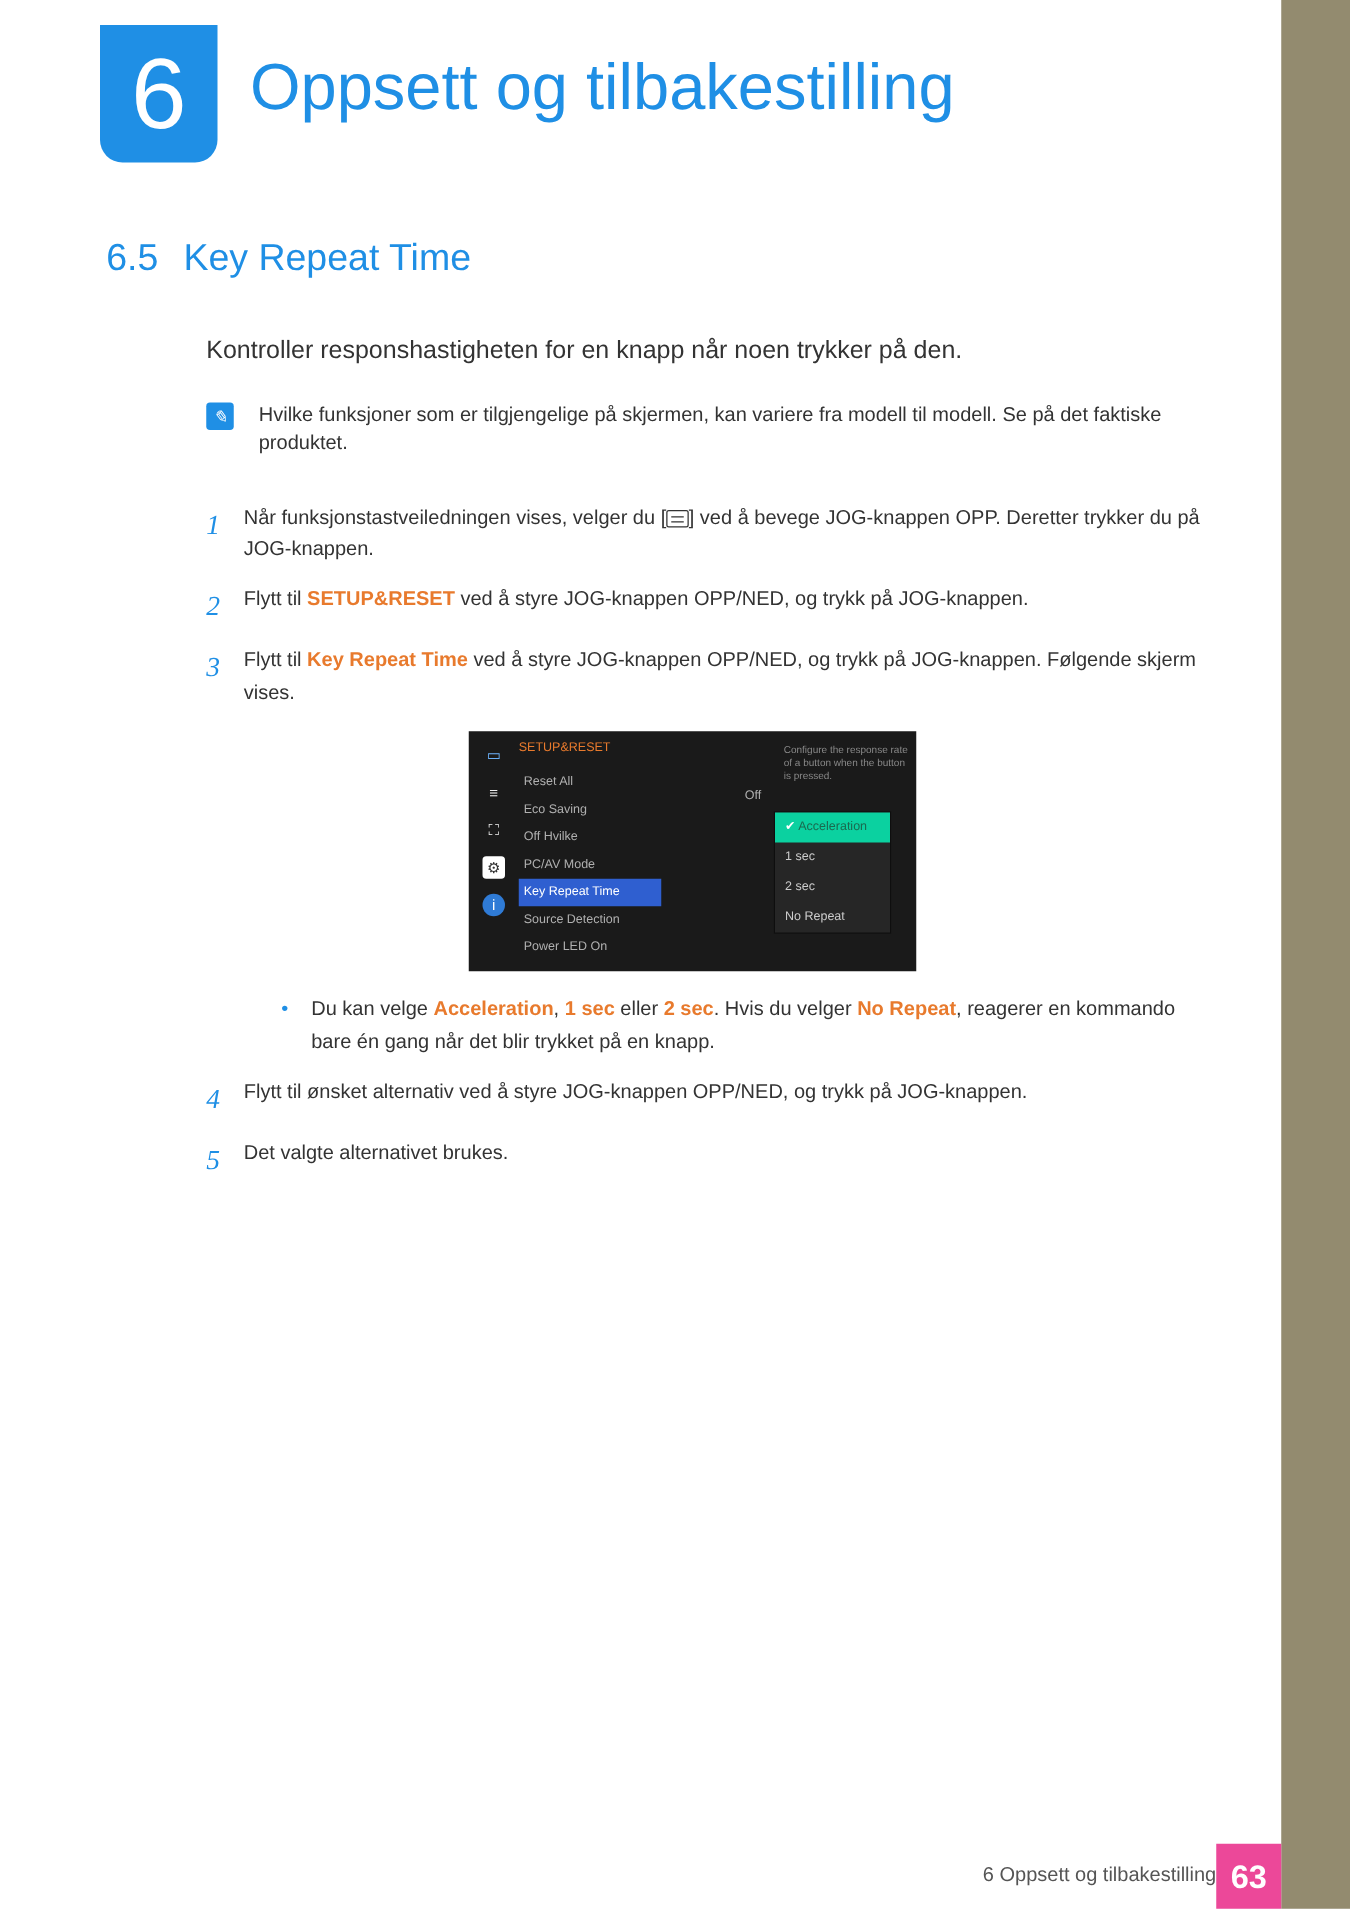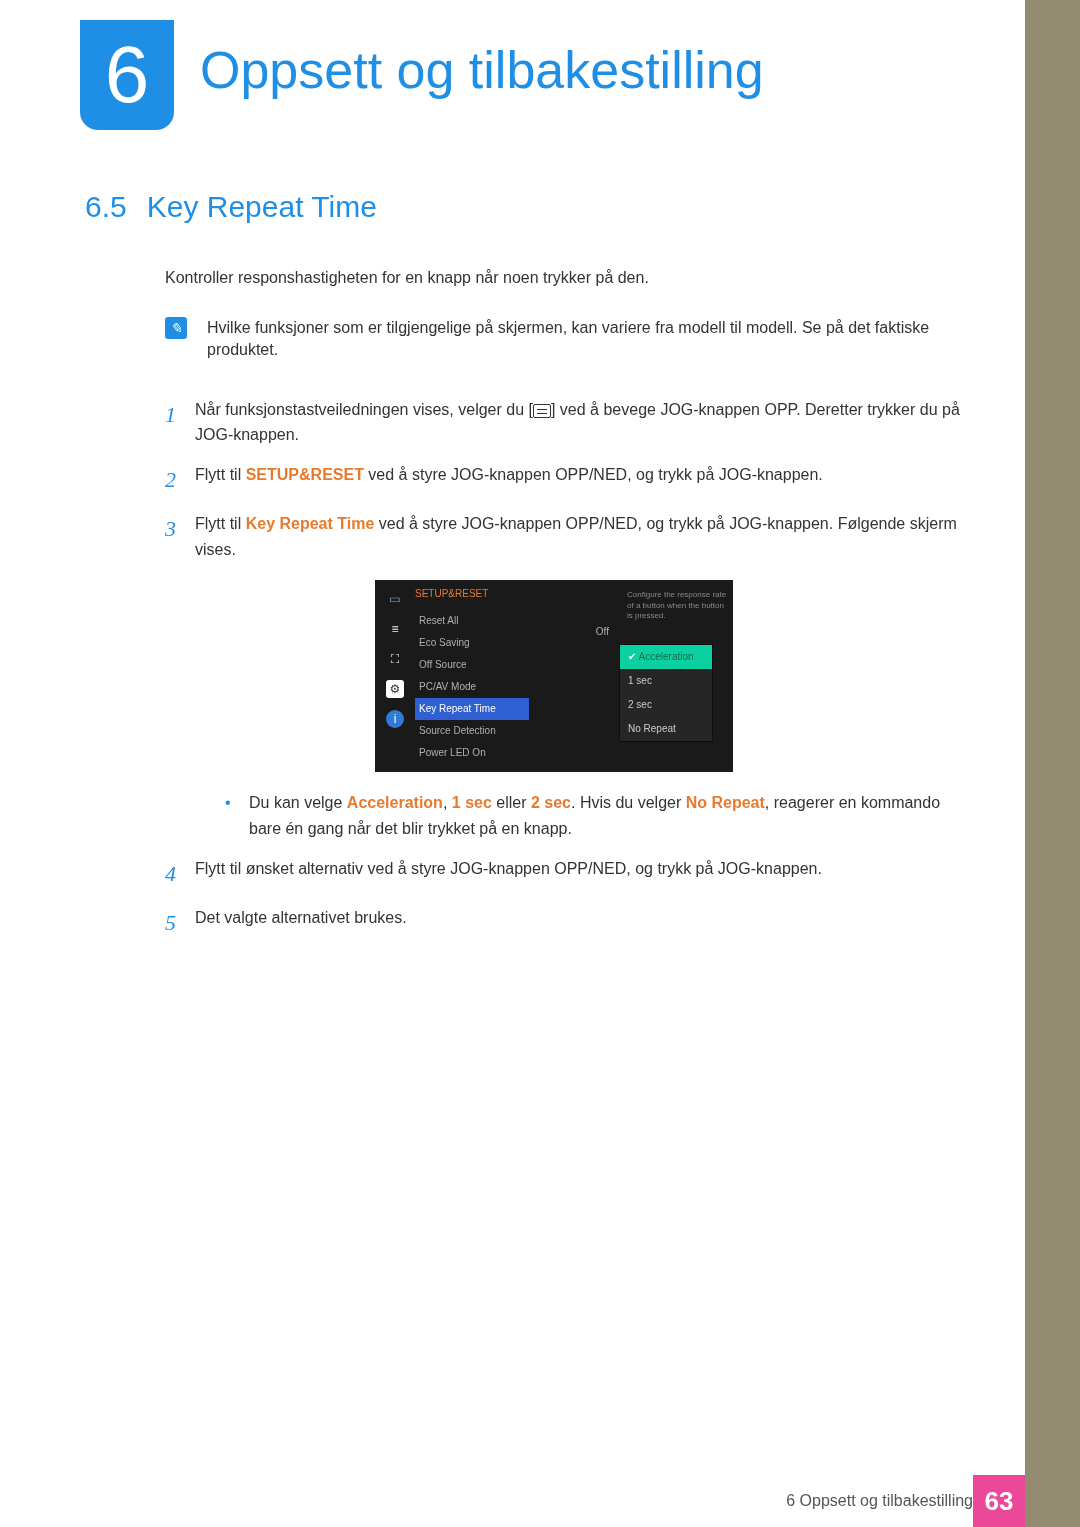--- a/index.html
+++ b/index.html
@@ -43,21 +43,21 @@
     width: 880px;
   }
   .section-heading {
     font-size: 30px;
     color: #1f8fe5;
     font-weight: 400;
     margin-bottom: 45px;
   }
   .section-heading .num { margin-right: 20px; }
   .intro-text {
-    font-size: 16px;
+    font-size: 20px;
     margin-left: 80px;
     margin-bottom: 30px;
     color: #333;
   }
   .note-row {
     display: flex;
     margin-left: 80px;
     margin-bottom: 35px;
   }
   .note-icon {
@@ -239,21 +239,21 @@
             <div class="osd-icon monitor">▭</div>
             <div class="osd-icon list">≡</div>
             <div class="osd-icon arrows">⛶</div>
             <div class="osd-icon gear">⚙</div>
             <div class="osd-icon info">i</div>
           </div>
           <div class="osd-left">
             <div class="osd-header">SETUP&amp;RESET</div>
             <div class="osd-menu-item">Reset All</div>
             <div class="osd-menu-item">Eco Saving</div>
-            <div class="osd-menu-item">Off Source</div>
+            <div class="osd-menu-item">Off Hvilke</div>
             <div class="osd-menu-item">PC/AV Mode</div>
             <div class="osd-menu-item selected">Key Repeat Time</div>
             <div class="osd-menu-item">Source Detection</div>
             <div class="osd-menu-item">Power LED On</div>
           </div>
           <div class="osd-mid">
             <div>Off</div>
           </div>
           <div class="osd-popup">
             <div class="osd-desc">Configure the response rate of a button when the button is pressed.</div>

